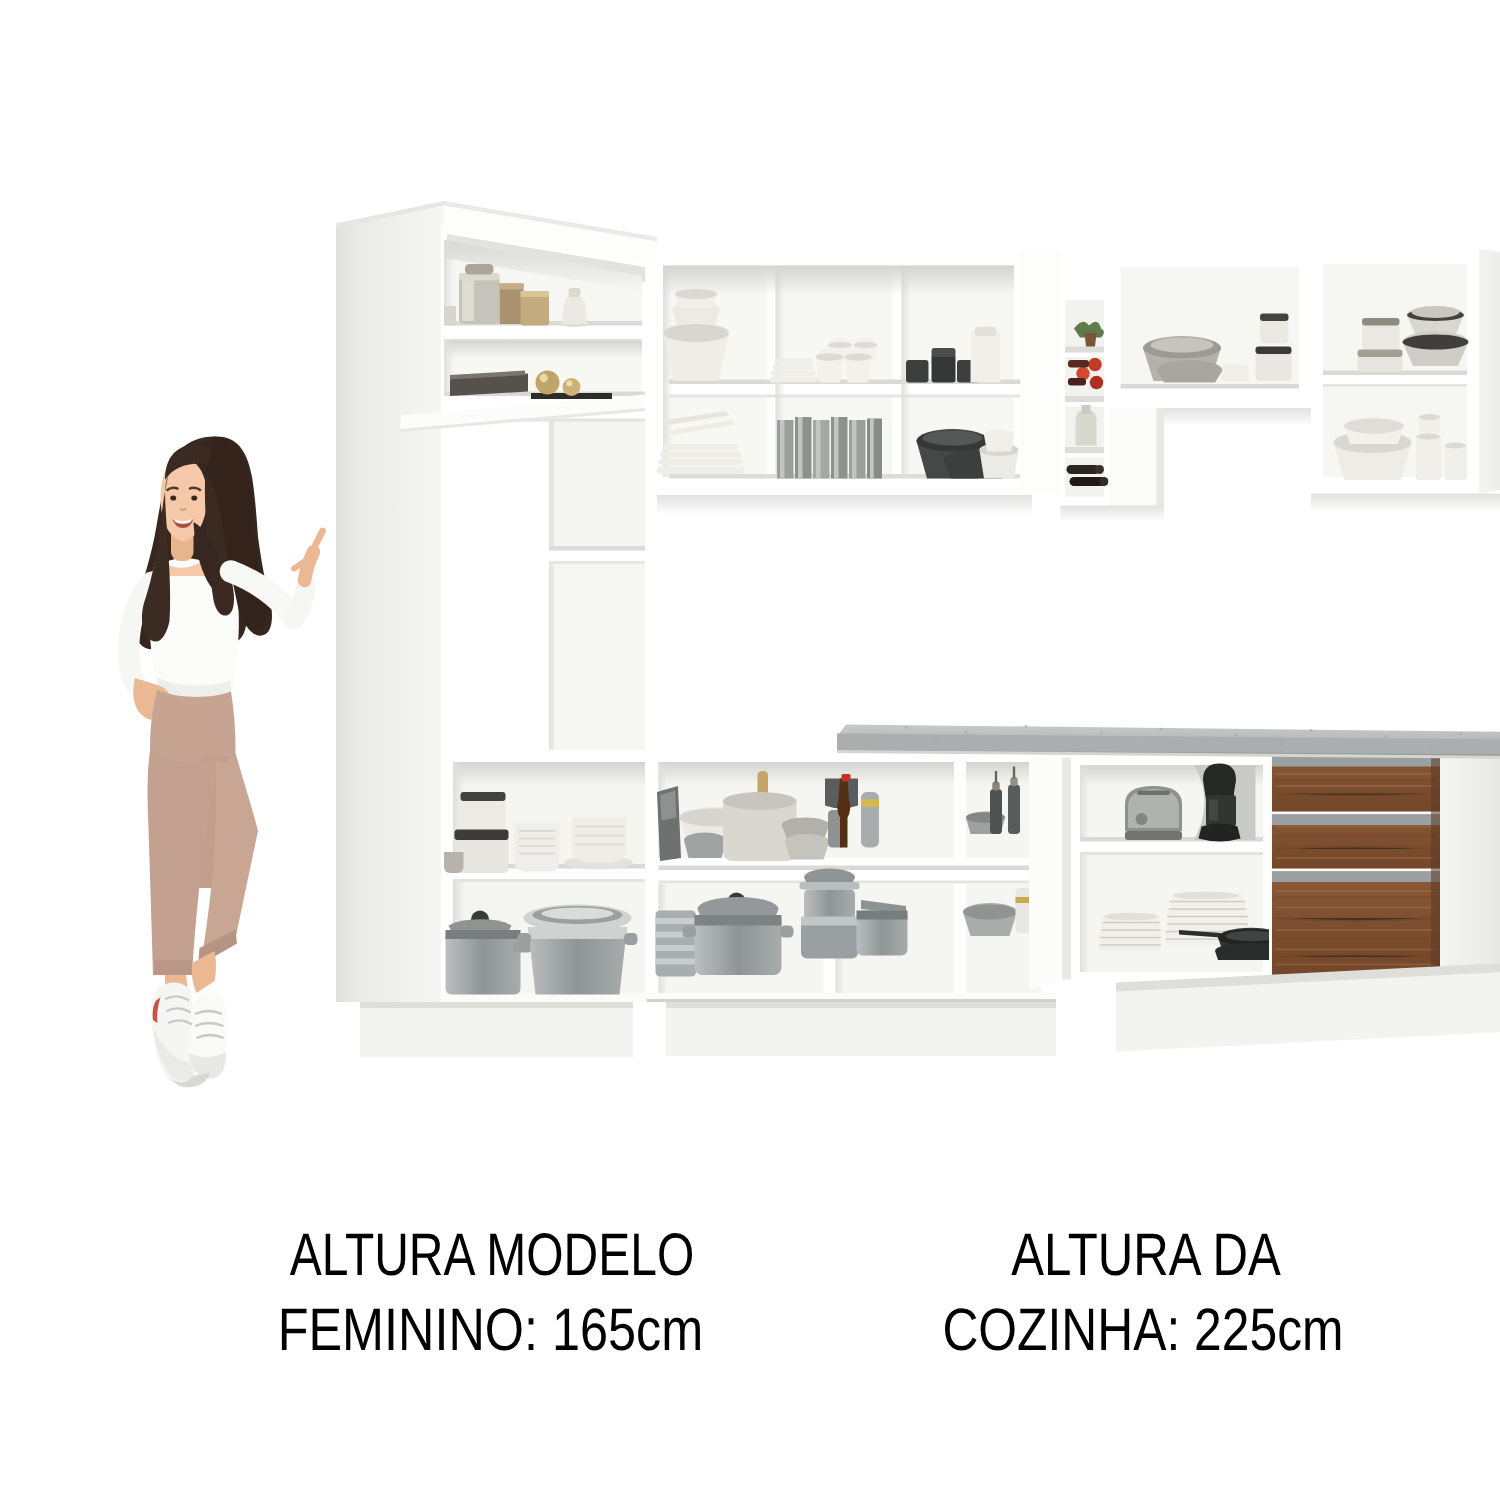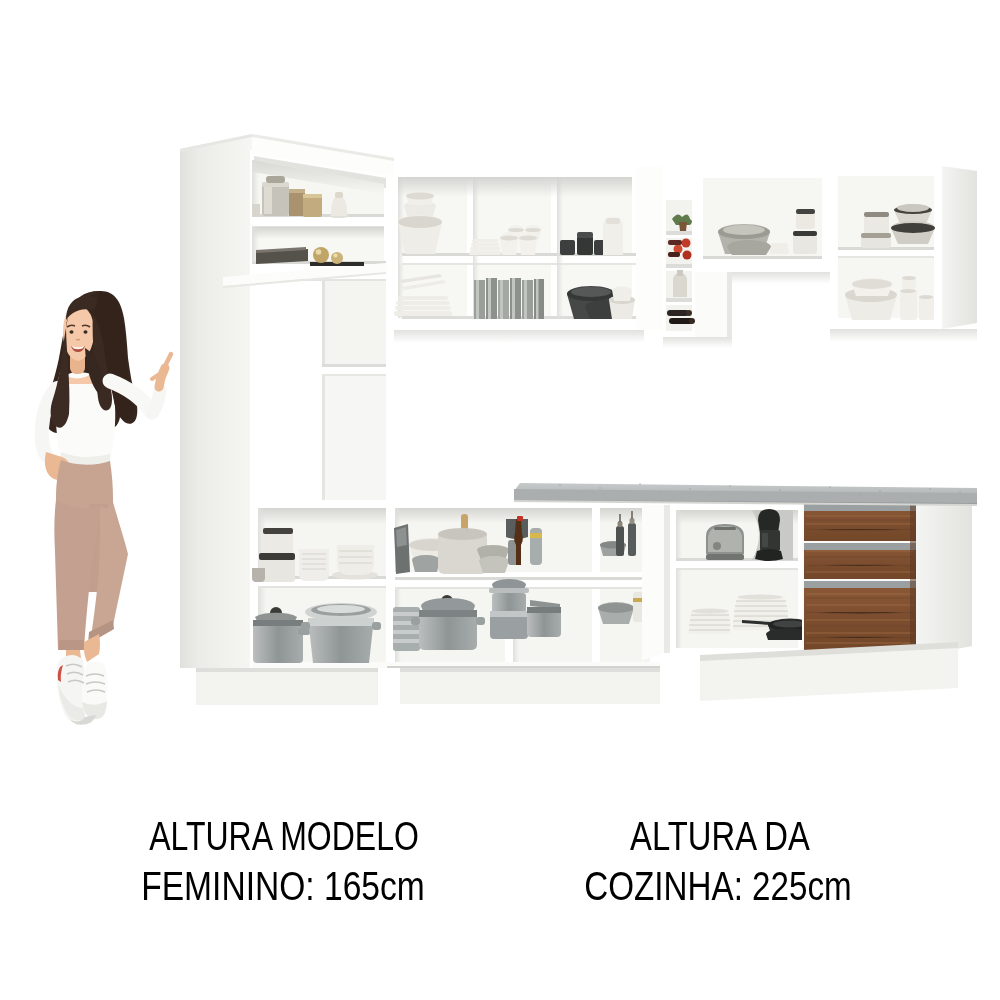--- a/index.html
+++ b/index.html
@@ -1,16 +1,16 @@
 <!DOCTYPE html>
 <html><head>
 <meta charset="utf-8">
 <style>
 html,body{margin:0;padding:0;background:#fff;}
-#scene{width:796px;height:1000px;position:relative;font-family:"Liberation Sans",sans-serif;}
+#scene{width:796px;height:1000px;position:relative;font-family:"Liberation Sans",sans-serif;padding-left:44px;}
 </style>
 </head>
 <body>
 <div id="scene">
 <svg width="1000" height="1000" viewBox="0 0 1000 1000">
 <defs>
   <linearGradient id="sidePanel" x1="0" y1="0" x2="1" y2="0">
     <stop offset="0" stop-color="#e0e0dc"></stop>
           <stop offset="0.25" stop-color="#ebebe7"></stop>
           <stop offset="1" stop-color="#f6f6f3"></stop>

